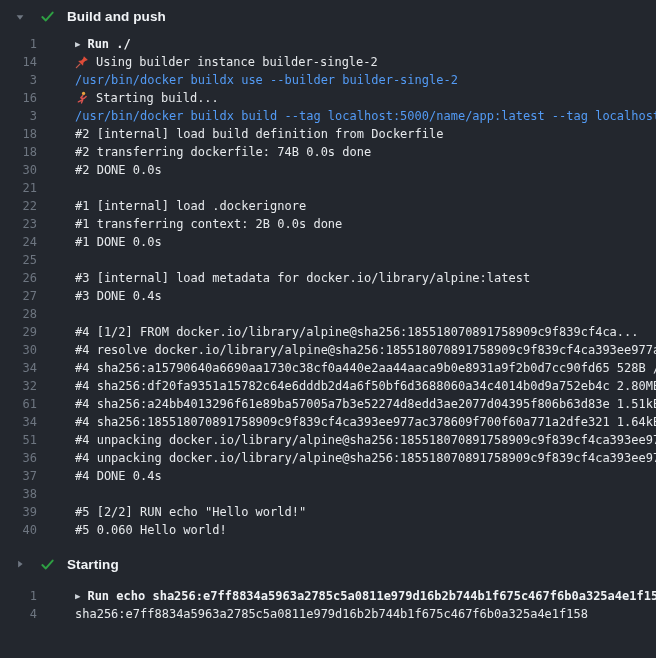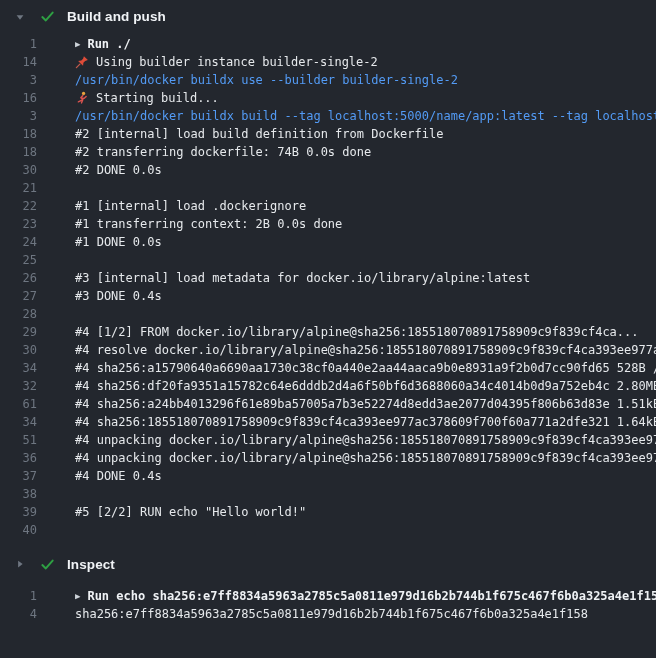--- a/index.html
+++ b/index.html
@@ -132,34 +132,34 @@
       <div class="line"><span class="line-num">30</span><span class="line-text info"><span>#4 resolve docker.io/library/alpine@sha256:185518070891758909c9f839cf4ca393ee977ac37</span></span></div>
       <div class="line"><span class="line-num">34</span><span class="line-text info"><span>#4 sha256:a15790640a6690aa1730c38cf0a440e2aa44aaca9b0e8931a9f2b0d7cc90fd65 528B / 52</span></span></div>
       <div class="line"><span class="line-num">32</span><span class="line-text info"><span>#4 sha256:df20fa9351a15782c64e6dddb2d4a6f50bf6d3688060a34c4014b0d9a752eb4c 2.80MB / 2</span></span></div>
       <div class="line"><span class="line-num">61</span><span class="line-text info"><span>#4 sha256:a24bb4013296f61e89ba57005a7b3e52274d8edd3ae2077d04395f806b63d83e 1.51kB / 1</span></span></div>
       <div class="line"><span class="line-num">34</span><span class="line-text info"><span>#4 sha256:185518070891758909c9f839cf4ca393ee977ac378609f700f60a771a2dfe321 1.64kB / 1</span></span></div>
       <div class="line"><span class="line-num">51</span><span class="line-text info"><span>#4 unpacking docker.io/library/alpine@sha256:185518070891758909c9f839cf4ca393ee977a</span></span></div>
       <div class="line"><span class="line-num">36</span><span class="line-text info"><span>#4 unpacking docker.io/library/alpine@sha256:185518070891758909c9f839cf4ca393ee977a</span></span></div>
       <div class="line"><span class="line-num">37</span><span class="line-text info"><span>#4 DONE 0.4s</span></span></div>
       <div class="line"><span class="line-num">38</span><span class="line-text blank"><span></span></span></div>
       <div class="line"><span class="line-num">39</span><span class="line-text info"><span>#5 [2/2] RUN echo "Hello world!"</span></span></div>
-      <div class="line"><span class="line-num">40</span></div>
+      <div class="line"><span class="line-num">40</span><span class="line-text info"><span>#5 0.060 Hello world!</span></span></div>
     </div>
     <div class="section-gap"></div>
     <div class="section-header compact">
       <span class="chev">
         <svg width="12" height="12" viewBox="0 0 16 16">
           <path d="M5.5 3.5v9L11.5 8z" fill="#6e7681"></path>
         </svg>
       </span>
       <span class="check">
         <svg width="15" height="15" viewBox="0 0 16 16">
           <path d="M2.5 8.6 L6.2 12.2 L13.5 3.8" stroke="#2ea043" stroke-width="2.1" fill="none" stroke-linecap="round" stroke-linejoin="round"></path>
         </svg>
       </span>
-      <span class="section-title">Inspect</span>
+      <span class="section-title">Starting</span>
     </div>
     <div class="section-gap"></div>
     <div class="section-content bottom">
       <div class="line"><span class="line-num">1</span><span class="line-text run"><span class="play-toggle">▶</span><span>Run echo sha256:e7ff8834a5963a2785c5a0811e979d16b2b744b1f675c467f6b0a325a4e1f158</span></span></div>
       <div class="line"><span class="line-num">4</span><span class="line-text info"><span>sha256:e7ff8834a5963a2785c5a0811e979d16b2b744b1f675c467f6b0a325a4e1f158</span></span></div>
     </div>
   </div>
 
 </body></html>

